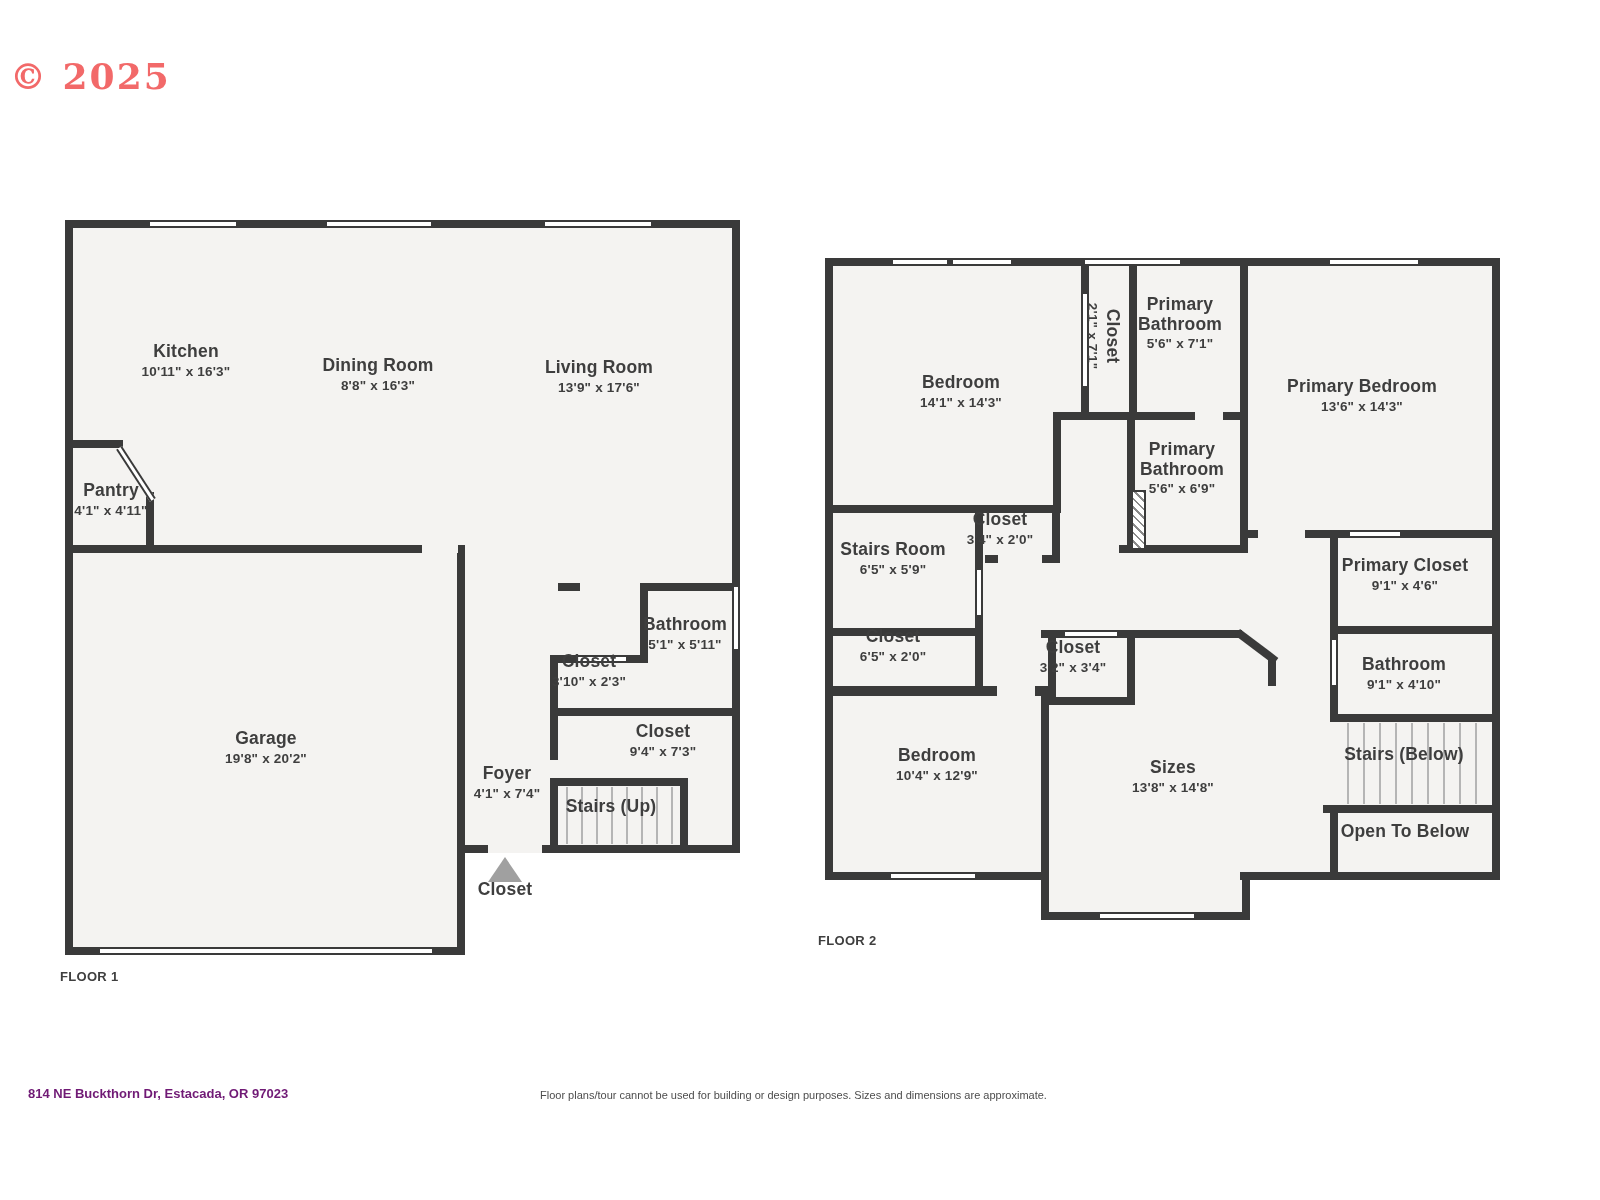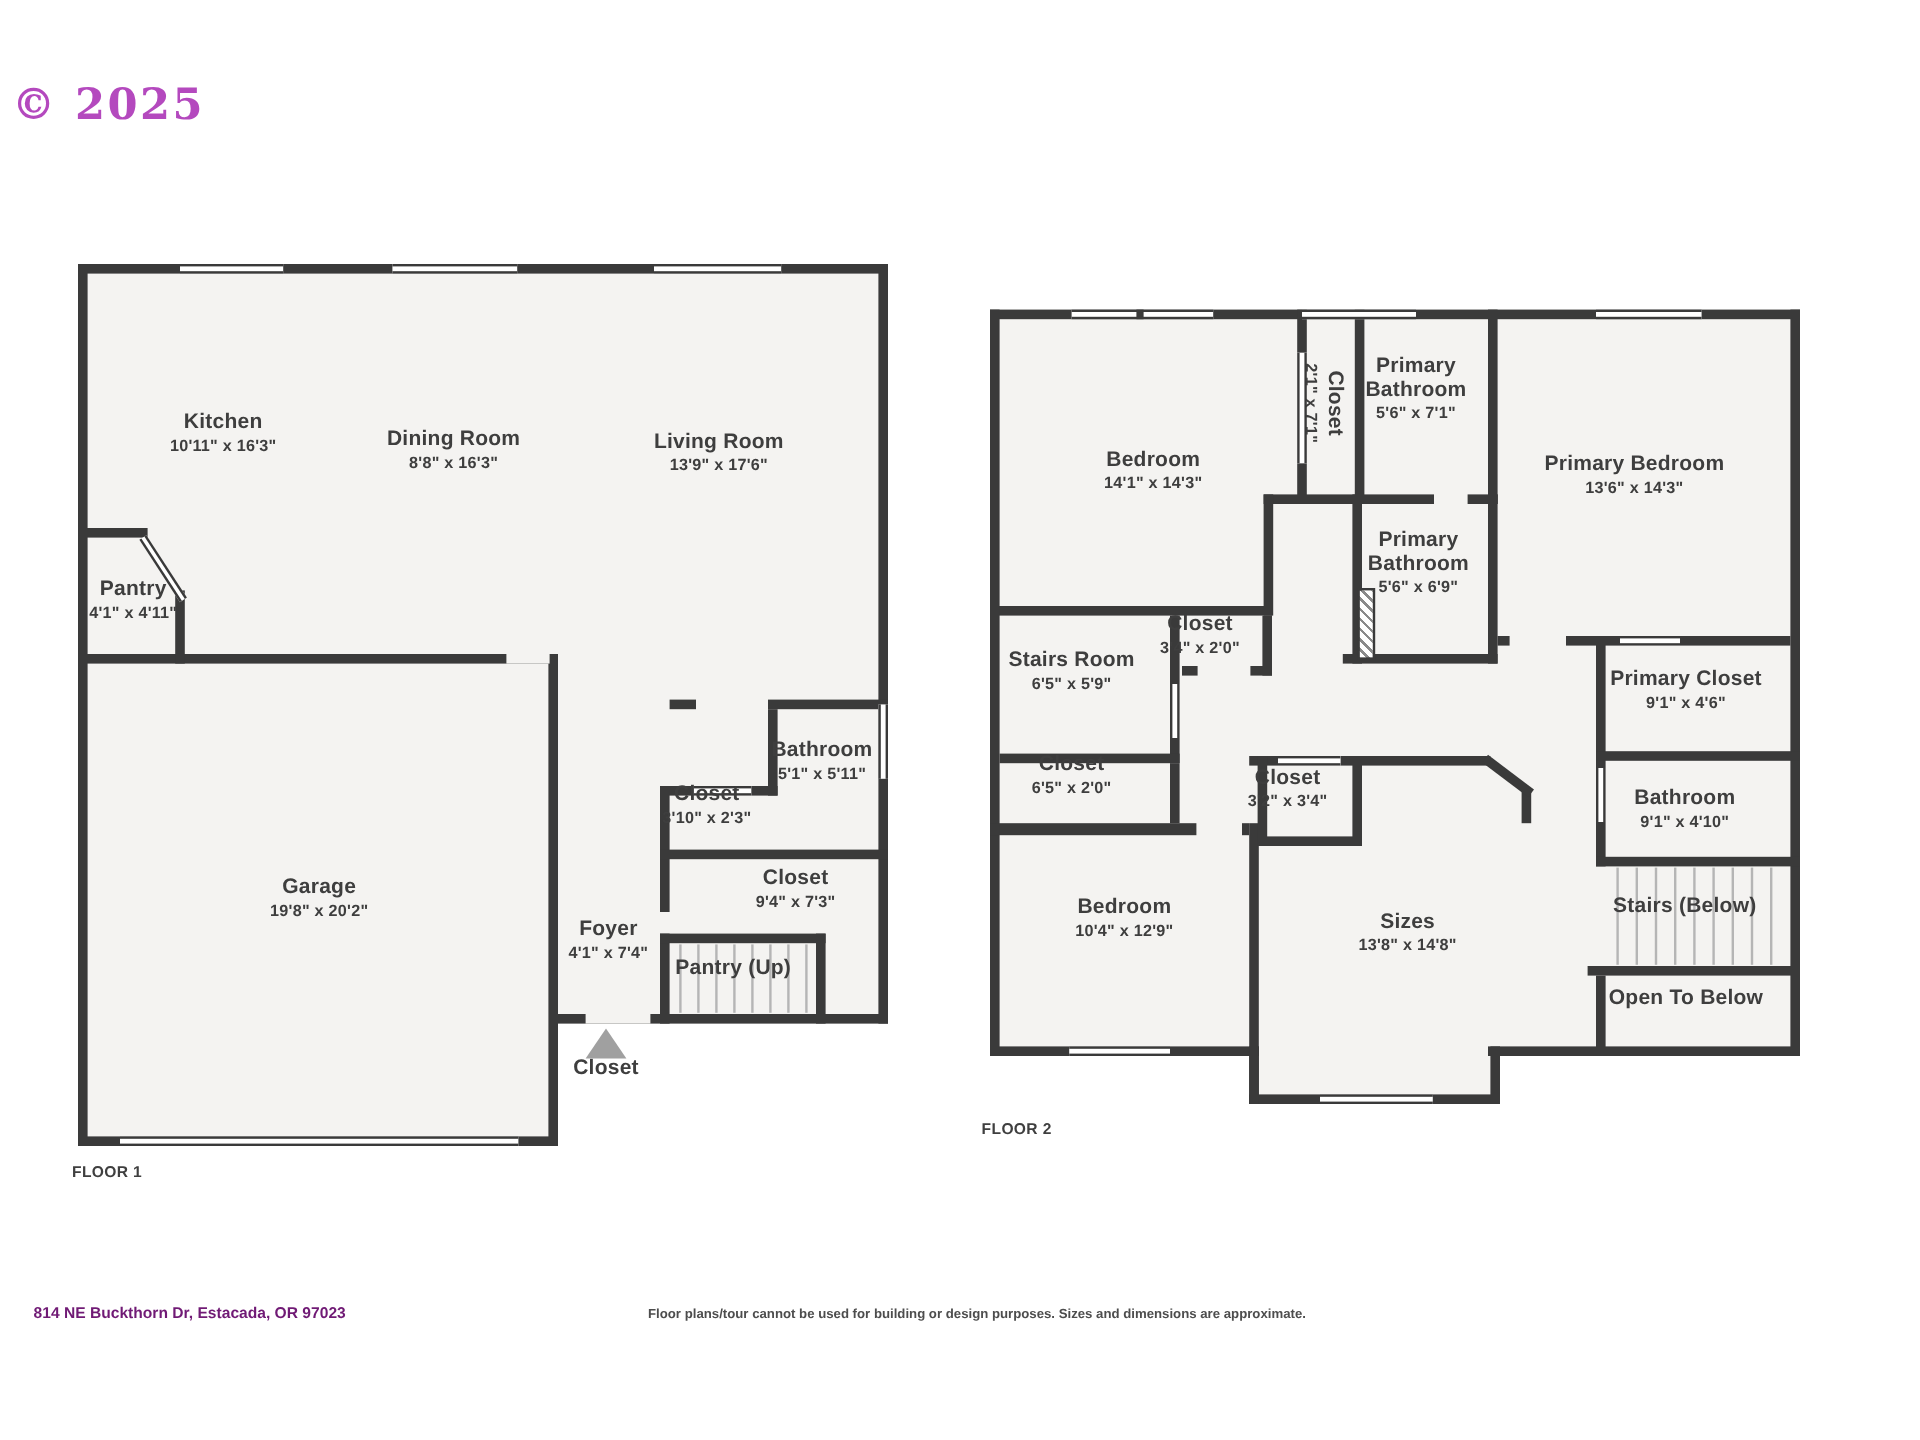--- a/index.html
+++ b/index.html
@@ -18,23 +18,23 @@
   .diag-wall{position:absolute;background:#3a3a3a;transform-origin:0 0;z-index:2;}
   .hatch{position:absolute;z-index:3;border:2px solid #3a3a3a;box-sizing:border-box;
     background:repeating-linear-gradient(45deg,#fff 0 4px,#8a8a8a 4px 6px);}
   .room-label{position:absolute;transform:translateX(-50%);text-align:center;color:#3e3e3e;z-index:5;white-space:nowrap;}
   .room-label .rn{font-size:17.5px;font-weight:700;line-height:1.12;letter-spacing:.2px;}
   .room-label .rd{font-size:13.5px;font-weight:700;margin-top:2px;letter-spacing:.2px;}
   .room-label.wrap .rn{white-space:normal;width:118px;margin:0 auto;}
   .room-label.vert{transform:translate(-50%,-50%) rotate(90deg);}
   .floor-tag{position:absolute;font-size:13px;font-weight:700;color:#3f3f3f;letter-spacing:.3px;z-index:5;}
   .entry-tri{position:absolute;width:0;height:0;border-left:17px solid transparent;border-right:17px solid transparent;border-bottom:25px solid #a0a0a0;z-index:5;}
-  .watermark{position:absolute;left:10px;top:66px;font-family:"DejaVu Serif",serif;font-size:36px;font-weight:700;color:#a21caf;opacity:.8;letter-spacing:2px;z-index:6;}
+  .watermark{position:absolute;left:10px;top:55px;font-family:"DejaVu Serif",serif;font-size:36px;font-weight:700;color:#ef4444;opacity:.8;letter-spacing:2px;z-index:6;}
   .address{position:absolute;left:28px;top:1086px;font-size:13px;font-weight:700;color:#701a75;z-index:6;}
-  .disclaimer{position:absolute;left:540px;top:1089px;font-size:11px;font-weight:700;color:#4d4d4d;z-index:6;}
+  .disclaimer{position:absolute;left:540px;top:1089px;font-size:11px;font-weight:400;color:#4d4d4d;z-index:6;}
 </style>
 </head>
 <body>
 
 <div id="canvas">
 
   <div id="plan-layer">
       <div class="fill" style="left: 65px; top: 220px; width: 675px; height: 633px;"></div>
       <div class="fill" style="left: 65px; top: 545px; width: 400px; height: 410px;"></div>
       <div class="fill" style="left: 825px; top: 258px; width: 675px; height: 622px;"></div>
@@ -175,21 +175,21 @@
   </div>
   <div class="room-label" style="left:663px;top:722px">
     <div class="rn">Closet</div>
     <div class="rd">9'4" x 7'3"</div>
   </div>
   <div class="room-label" style="left:507px;top:764px">
     <div class="rn">Foyer</div>
     <div class="rd">4'1" x 7'4"</div>
   </div>
   <div class="room-label" style="left:611px;top:797px">
-    <div class="rn">Pantry (Up)</div>
+    <div class="rn">Stairs (Up)</div>
   </div>
   <div class="room-label" style="left:505px;top:880px">
     <div class="rn">Closet</div>
   </div>
   <div class="entry-tri" style="left:488px;top:857px;"></div>
   <div class="floor-tag" style="left:60px;top:969px">FLOOR 1</div>
 
   <div class="room-label" style="left:961px;top:373px">
     <div class="rn">Bedroom</div>
     <div class="rd">14'1" x 14'3"</div>

